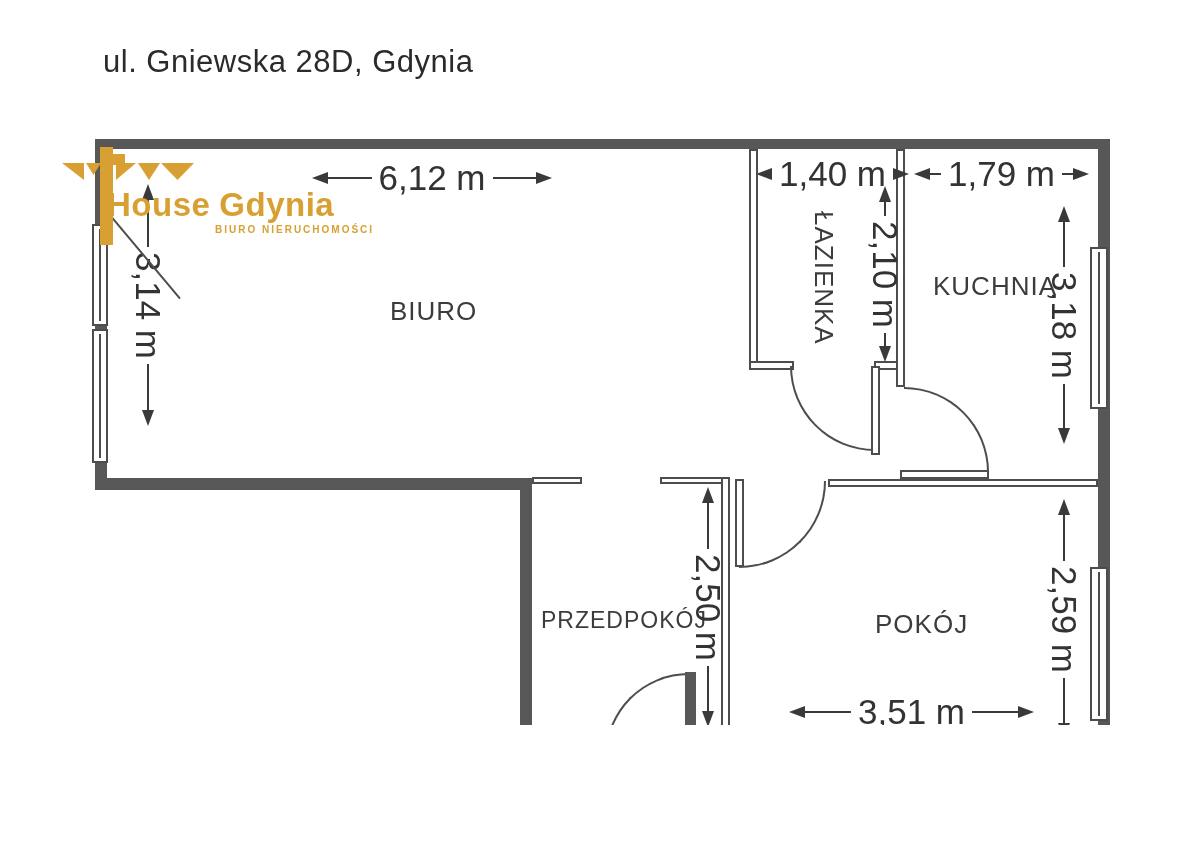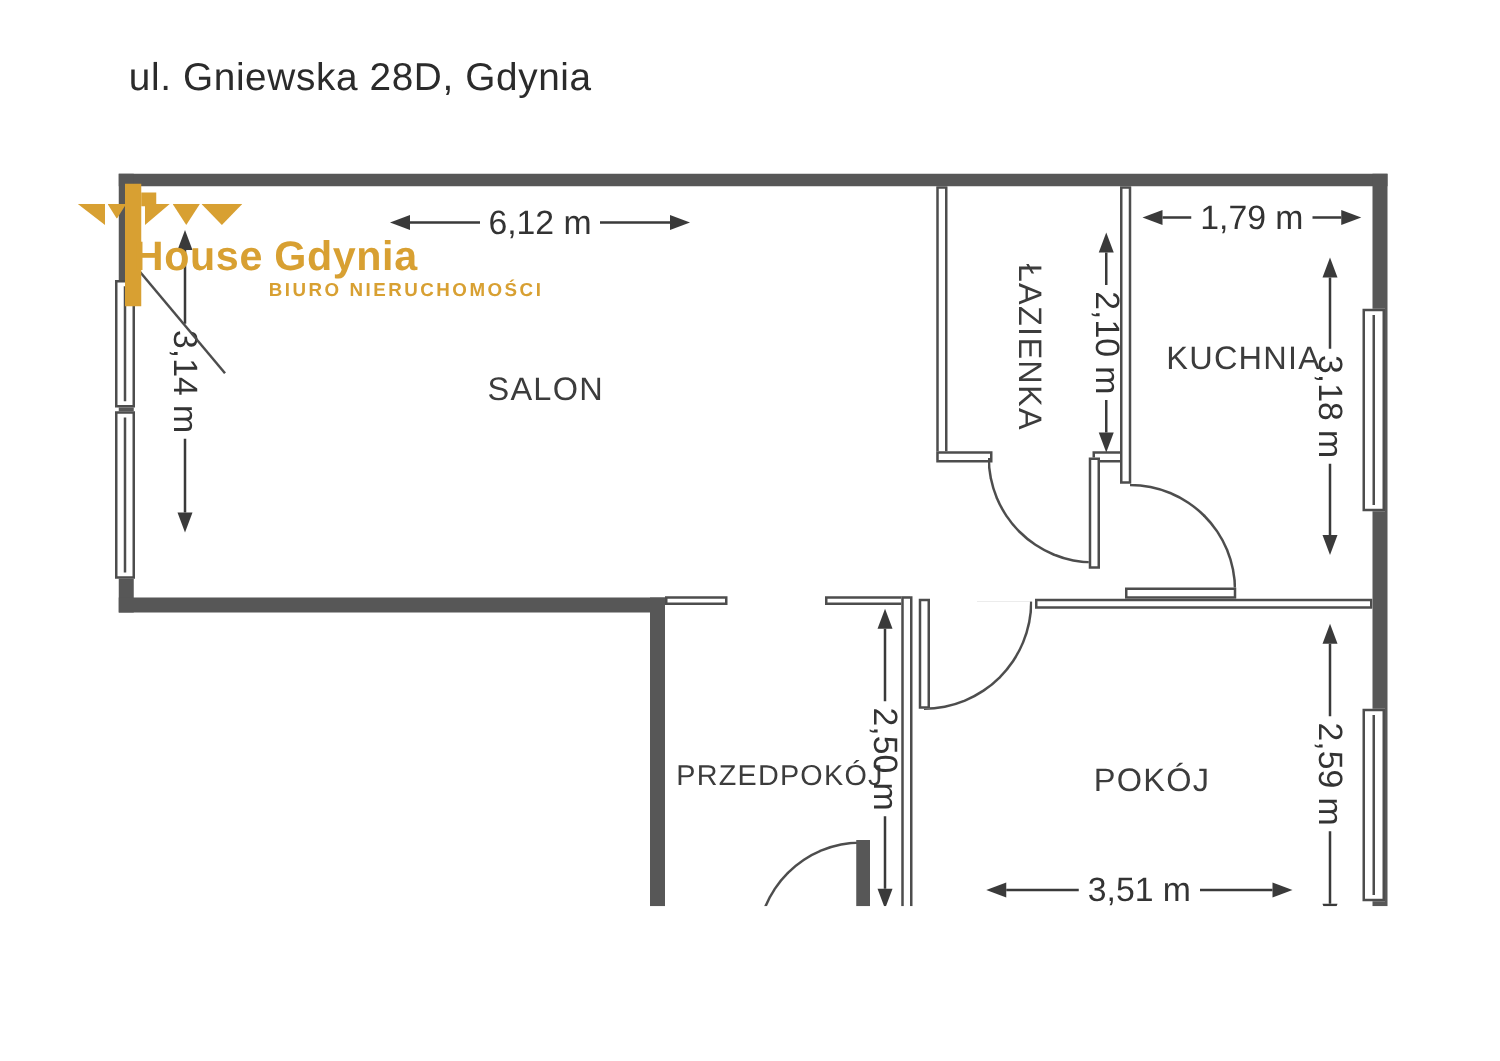--- a/index.html
+++ b/index.html
@@ -20,40 +20,40 @@
   
   .win{position:absolute;background:#ffffff;border:2px solid #4d4d4d;box-sizing:border-box;z-index:3;}
   .win .mid-v{position:absolute;left:calc(50% - 1px);top:3px;bottom:3px;width:2px;background:#4d4d4d;}
   
   .room-label{position:absolute;font-size:26px;letter-spacing:1px;color:#3c3c3c;z-index:4;white-space:nowrap;}
   .vtext{writing-mode:vertical-rl;}
   
   .dim{position:absolute;display:flex;align-items:center;z-index:4;color:#333;}
   .dim-h{flex-direction:row;height:30px;}
   .dim-v{flex-direction:column;width:30px;}
-  .dtext{font-size:27px;white-space:nowrap;}
+  .dtext{font-size:35px;white-space:nowrap;}
   .dim-h .dtext{padding:0 7px;}
   .dim-v .dtext{padding:5px 0;}
   .dline{background:#3a3a3a;}
   .dim-h .dline{height:2px;flex:1;}
   .dim-v .dline{width:2px;flex:1;}
   .ah{width:0;height:0;}
   .ah.left {border-top:6px solid transparent;border-bottom:6px solid transparent;border-right:16px solid #3a3a3a;}
   .ah.right{border-top:6px solid transparent;border-bottom:6px solid transparent;border-left:16px solid #3a3a3a;}
   .ah.up   {border-left:6px solid transparent;border-right:6px solid transparent;border-bottom:16px solid #3a3a3a;}
   .ah.down {border-left:6px solid transparent;border-right:6px solid transparent;border-top:16px solid #3a3a3a;}
   
   .title{position:absolute;left:103px;top:44px;font-size:31px;color:#2b2b2b;letter-spacing:0.5px;z-index:5;}
   
   .logo{position:absolute;left:0;top:0;z-index:5;}
   .gold{background:#d8a032;}
   .tri{position:absolute;}
   .brand{position:absolute;left:107px;top:186px;font-size:33px;font-weight:bold;color:#d8a032;letter-spacing:0.5px;white-space:nowrap;}
   .brand .gap{display:inline-block;width:9px;}
-  .tagline{position:absolute;left:215px;top:224px;font-size:15px;font-weight:bold;color:#d8a032;letter-spacing:2px;white-space:nowrap;}
+  .tagline{position:absolute;left:215px;top:224px;font-size:10px;font-weight:bold;color:#d8a032;letter-spacing:2px;white-space:nowrap;}
   .diag{position:absolute;left:112px;top:216px;width:107px;height:2px;background:#4d4d4d;transform:rotate(50deg);transform-origin:0 0;}
   
   .ent{position:absolute;left:629px;top:764px;z-index:4;display:flex;flex-direction:column;align-items:center;}
   .ent .head{width:0;height:0;border-left:16px solid transparent;border-right:16px solid transparent;border-bottom:26px solid #2a2a2a;}
   .ent .shaft{width:15px;height:26px;background:#2a2a2a;}
 </style>
 </head>
 <body>
 
 <div id="stage">
@@ -95,30 +95,37 @@
   <div class="win" style="left:92px;top:329px;width:16px;height:134px;">
       <div class="mid-v"></div>
     </div>
   <div class="win" style="left:1090px;top:247px;width:18px;height:162px;">
       <div class="mid-v"></div>
     </div>
   <div class="win" style="left:1090px;top:567px;width:18px;height:154px;">
       <div class="mid-v"></div>
     </div>
 
-  <div class="room-label" style="left:390px;top:296px;">SALON</div>
+  <div class="room-label" style="left:390px;top:296px;">BIURO</div>
   <div class="room-label vtext" style="left:808px;top:211px;height:118px;">ŁAZIENKA</div>
   <div class="room-label" style="left:933px;top:271px;">KUCHNIA</div>
   <div class="room-label" style="left:541px;top:607px;font-size:23px;">PRZEDPOKÓJ</div>
   <div class="room-label" style="left:875px;top:609px;">POKÓJ</div>
 
   <div class="dim dim-h" style="left:312px;top:163px;width:240px;">
     <span class="ah left"></span>
       <span class="dline"></span>
     <span class="dtext">6,12 m</span>
+    <span class="dline"></span>
+      <span class="ah right"></span>
+  </div>
+  <div class="dim dim-h" style="left:756px;top:159px;width:138px;">
+    <span class="ah left"></span>
+      <span class="dline"></span>
+    <span class="dtext">1,40 m</span>
     <span class="dline"></span>
       <span class="ah right"></span>
   </div>
   <div class="dim dim-h" style="left:914px;top:159px;width:175px;">
     <span class="ah left"></span>
       <span class="dline"></span>
     <span class="dtext">1,79 m</span>
     <span class="dline"></span>
       <span class="ah right"></span>
   </div>

